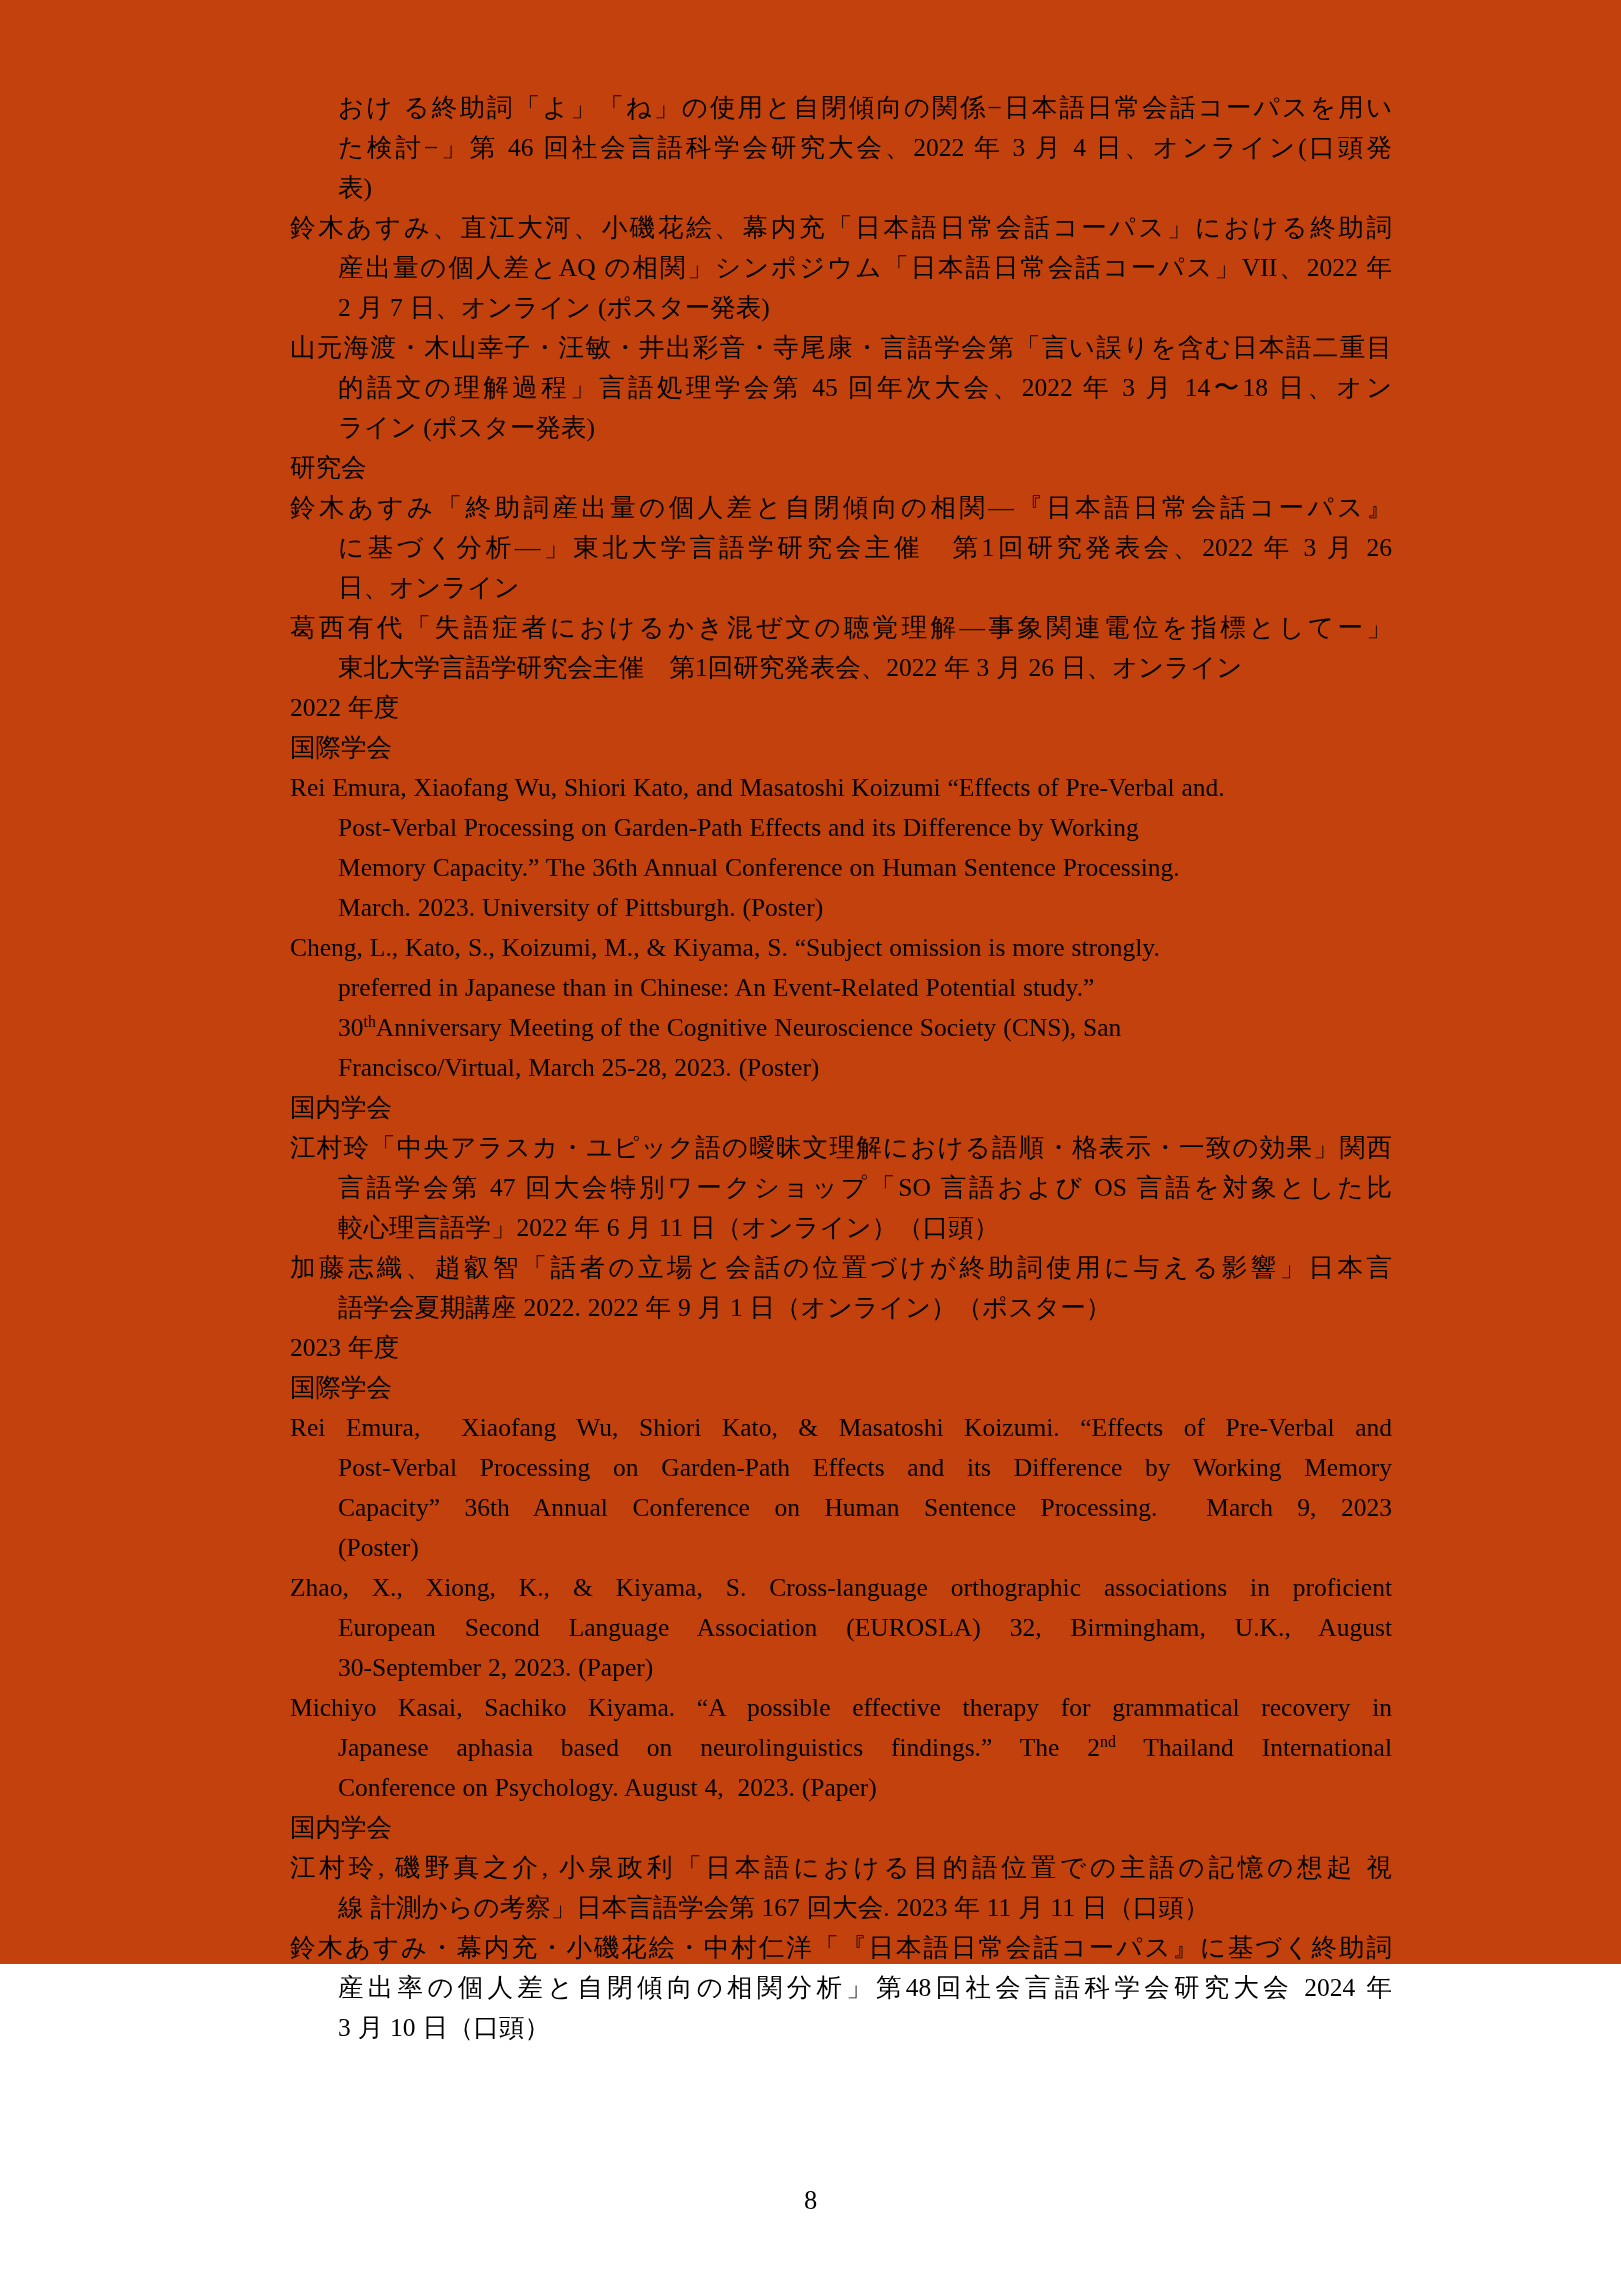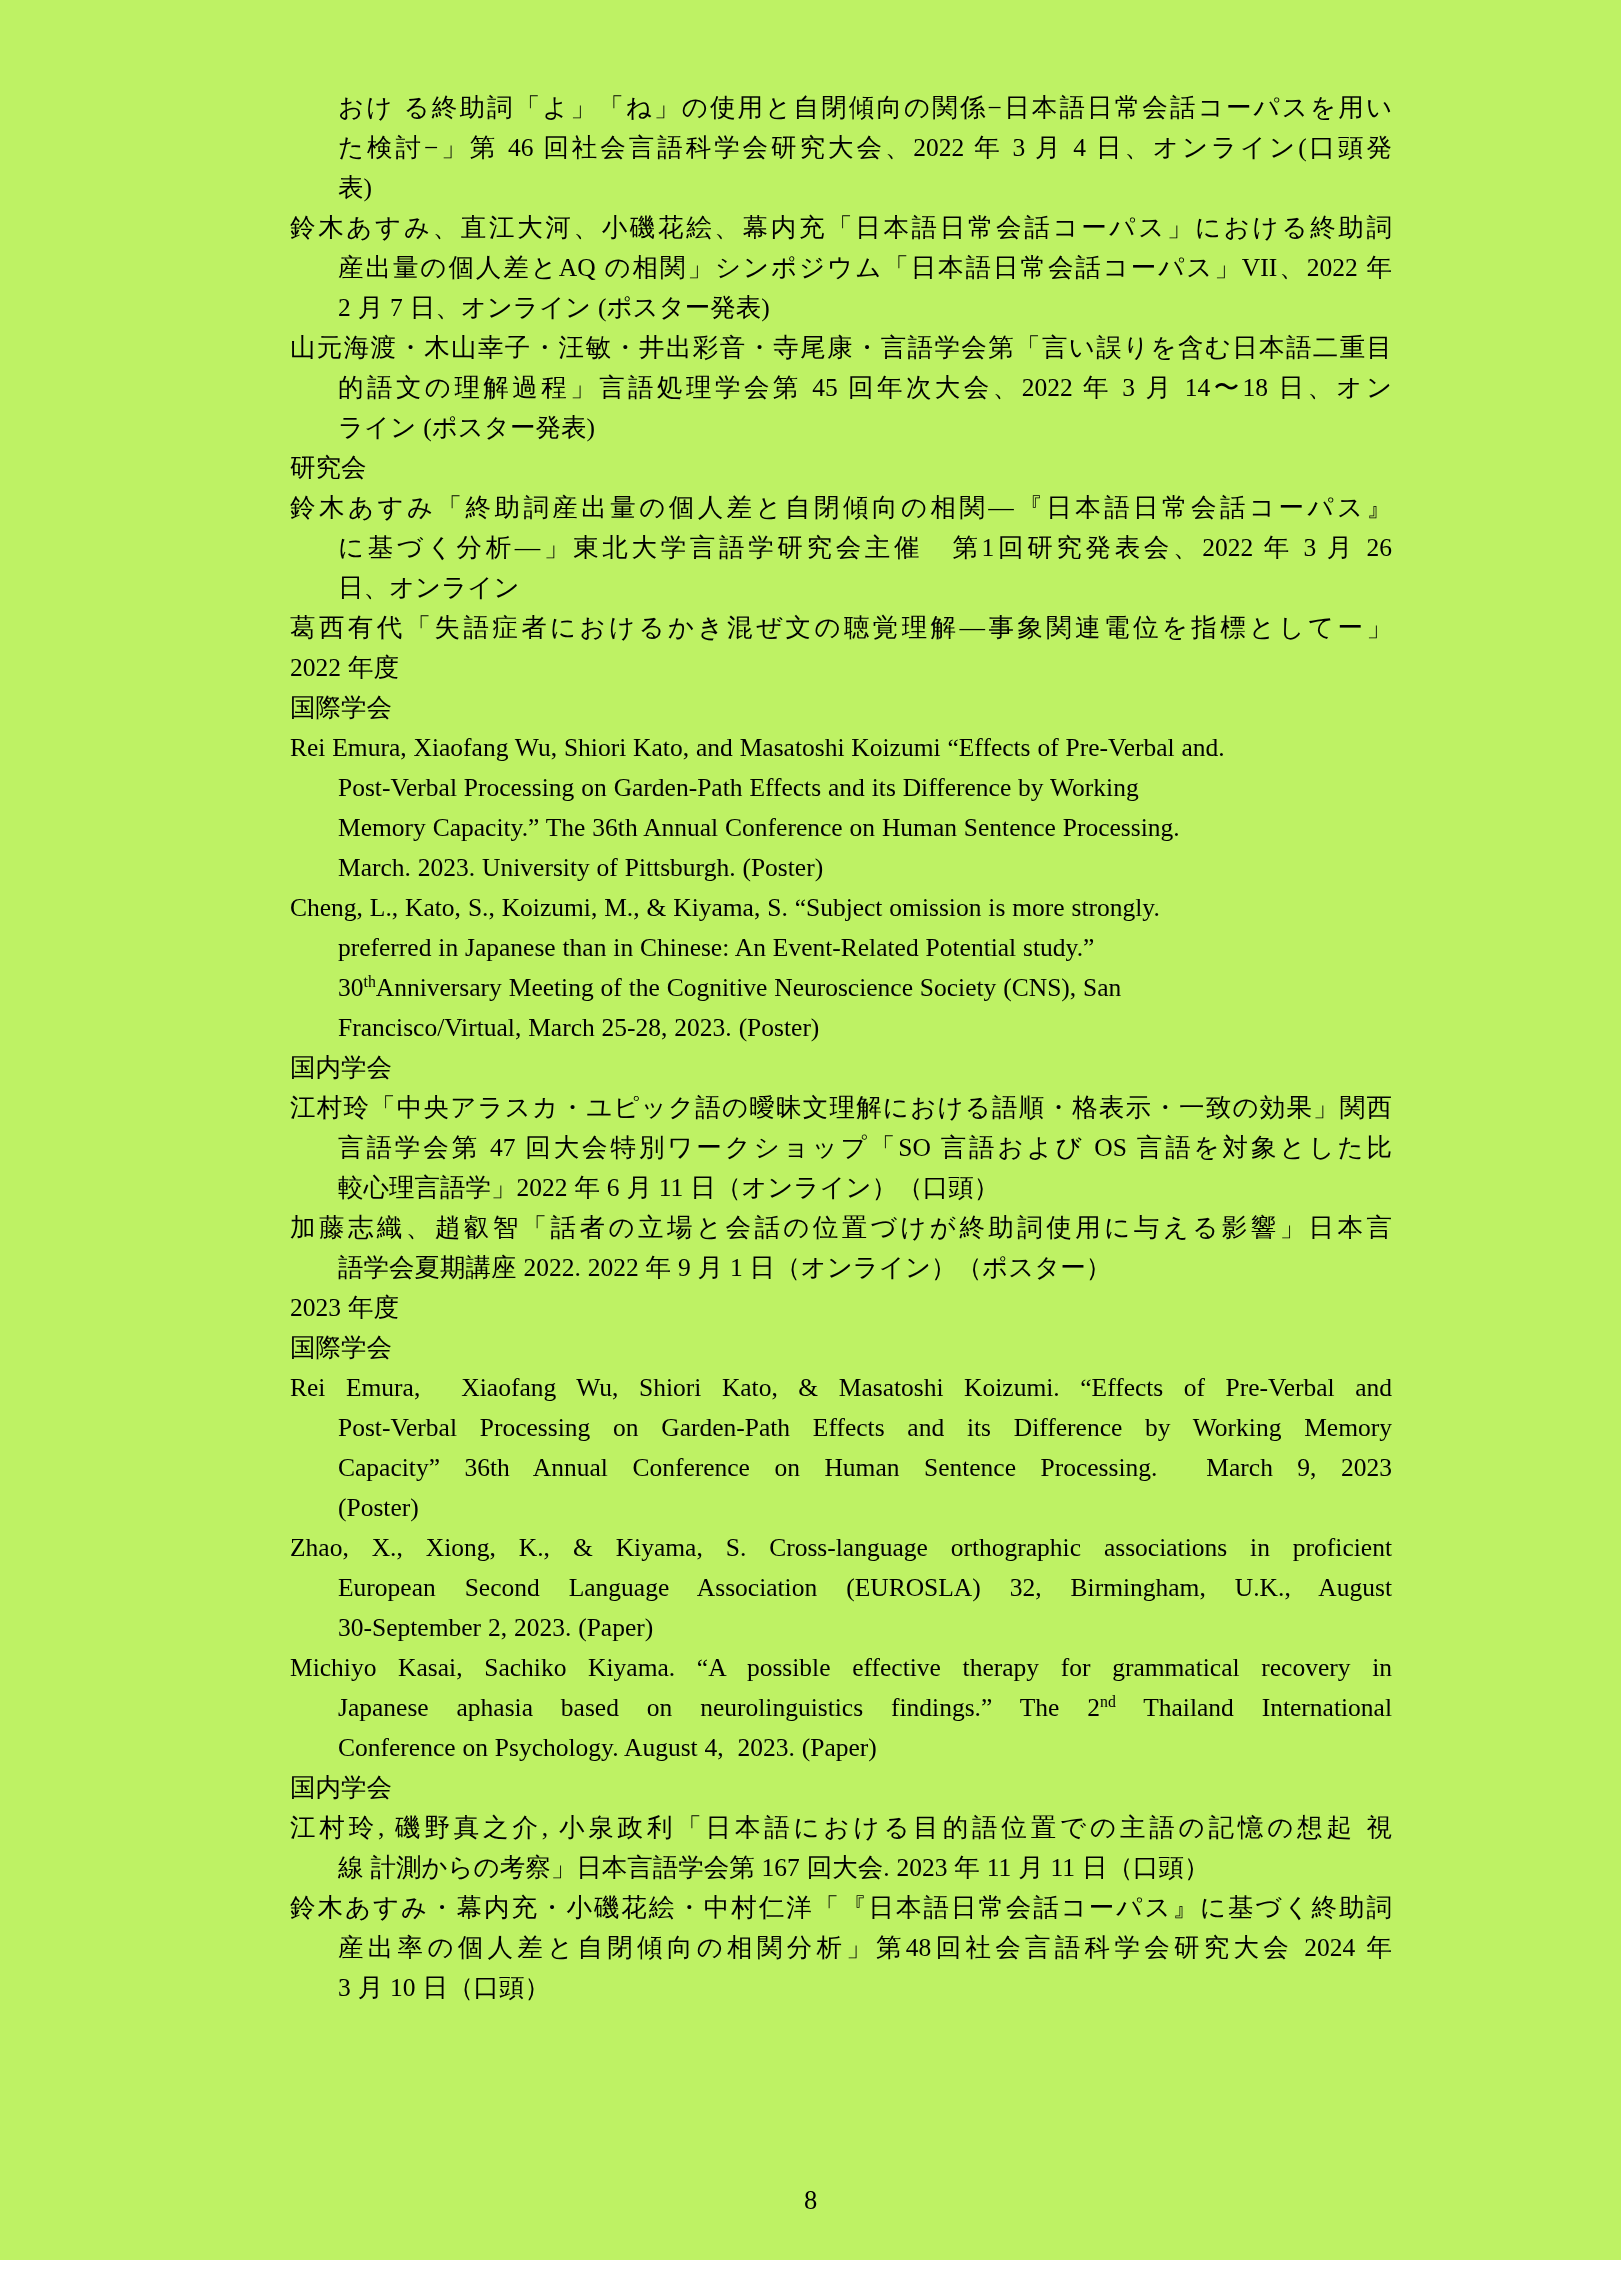--- a/index.html
+++ b/index.html
@@ -13,22 +13,22 @@
     position: relative;
     overflow: hidden;
     font-family: "Liberation Serif", "DejaVu Serif", serif;
     color: #000000;
   }
   .page {
     position: absolute;
     left: 0;
     top: 0;
     width: 1621px;
-    height: 2260px;
-    background: #bef264;
+    height: 1964px;
+    background: #c2410c;
   }
   .doc {
     position: absolute;
     left: 290px;
     top: 88px;
     width: 1102px;
   }
   .line {
     font-size: 25.5px;
     line-height: 40px;
@@ -70,20 +70,21 @@
       <div class="line ind j"><span>産出量の個人差とAQ の相関」シンポジウム「日本語日常会話コーパス」VII、2022 年</span></div>
       <div class="line ind"><span>2 月 7 日、オンライン (ポスター発表)</span></div>
       <div class="line j"><span>山元海渡・木山幸子・汪敏・井出彩音・寺尾康・言語学会第「言い誤りを含む日本語二重目</span></div>
       <div class="line ind j"><span>的語文の理解過程」言語処理学会第 45 回年次大会、2022 年 3 月 14〜18 日、オン</span></div>
       <div class="line ind"><span>ライン (ポスター発表)</span></div>
       <div class="line"><span>研究会</span></div>
       <div class="line j"><span>鈴木あすみ「終助詞産出量の個人差と自閉傾向の相関—『日本語日常会話コーパス』</span></div>
       <div class="line ind j"><span>に基づく分析—」東北大学言語学研究会主催　第1回研究発表会、2022 年 3 月 26</span></div>
       <div class="line ind"><span>日、オンライン</span></div>
       <div class="line j"><span>葛西有代「失語症者におけるかき混ぜ文の聴覚理解—事象関連電位を指標としてー」</span></div>
+      <div class="line ind"><span>東北大学言語学研究会主催　第1回研究発表会、2022 年 3 月 26 日、オンライン</span></div>
       <div class="line"><span>2022 年度</span></div>
       <div class="line"><span>国際学会</span></div>
       <div class="line"><span>Rei Emura, Xiaofang Wu, Shiori Kato, and Masatoshi Koizumi “Effects of Pre-Verbal and.</span></div>
       <div class="line ind"><span>Post-Verbal Processing on Garden-Path Effects and its Difference by Working</span></div>
       <div class="line ind"><span>Memory Capacity.” The 36th Annual Conference on Human Sentence Processing.</span></div>
       <div class="line ind"><span>March. 2023. University of Pittsburgh. (Poster)</span></div>
       <div class="line"><span>Cheng, L., Kato, S., Koizumi, M., &amp; Kiyama, S. “Subject omission is more strongly.</span></div>
       <div class="line ind"><span>preferred in Japanese than in Chinese: An Event-Related Potential study.”</span></div>
       <div class="line ind"><span>30</span><sup>th</sup><span>Anniversary Meeting of the Cognitive Neuroscience Society (CNS), San</span></div>
       <div class="line ind"><span>Francisco/Virtual, March 25-28, 2023. (Poster)</span></div>

